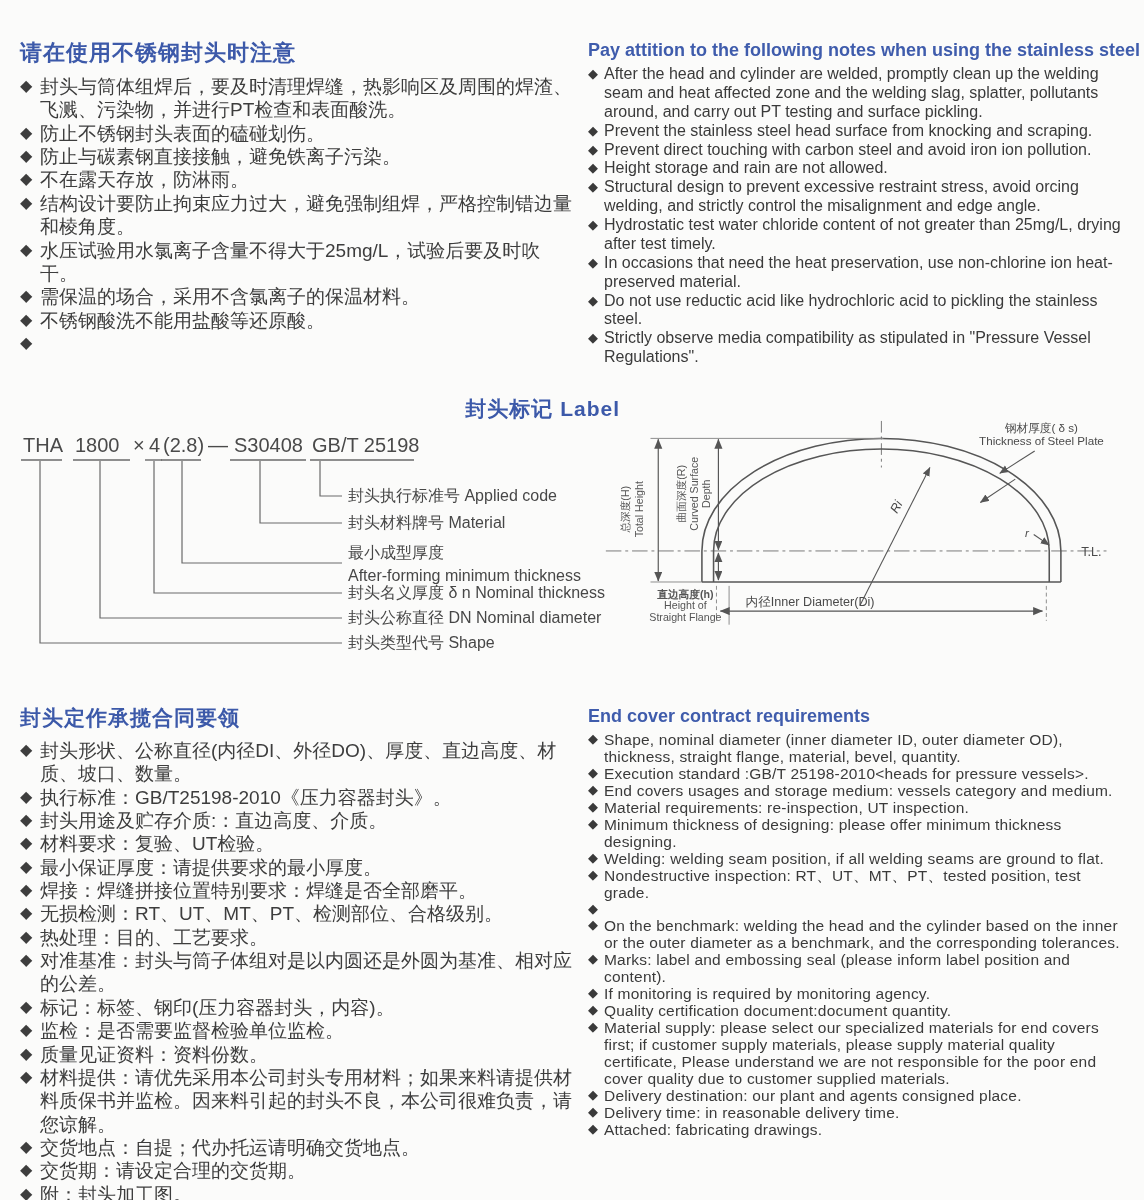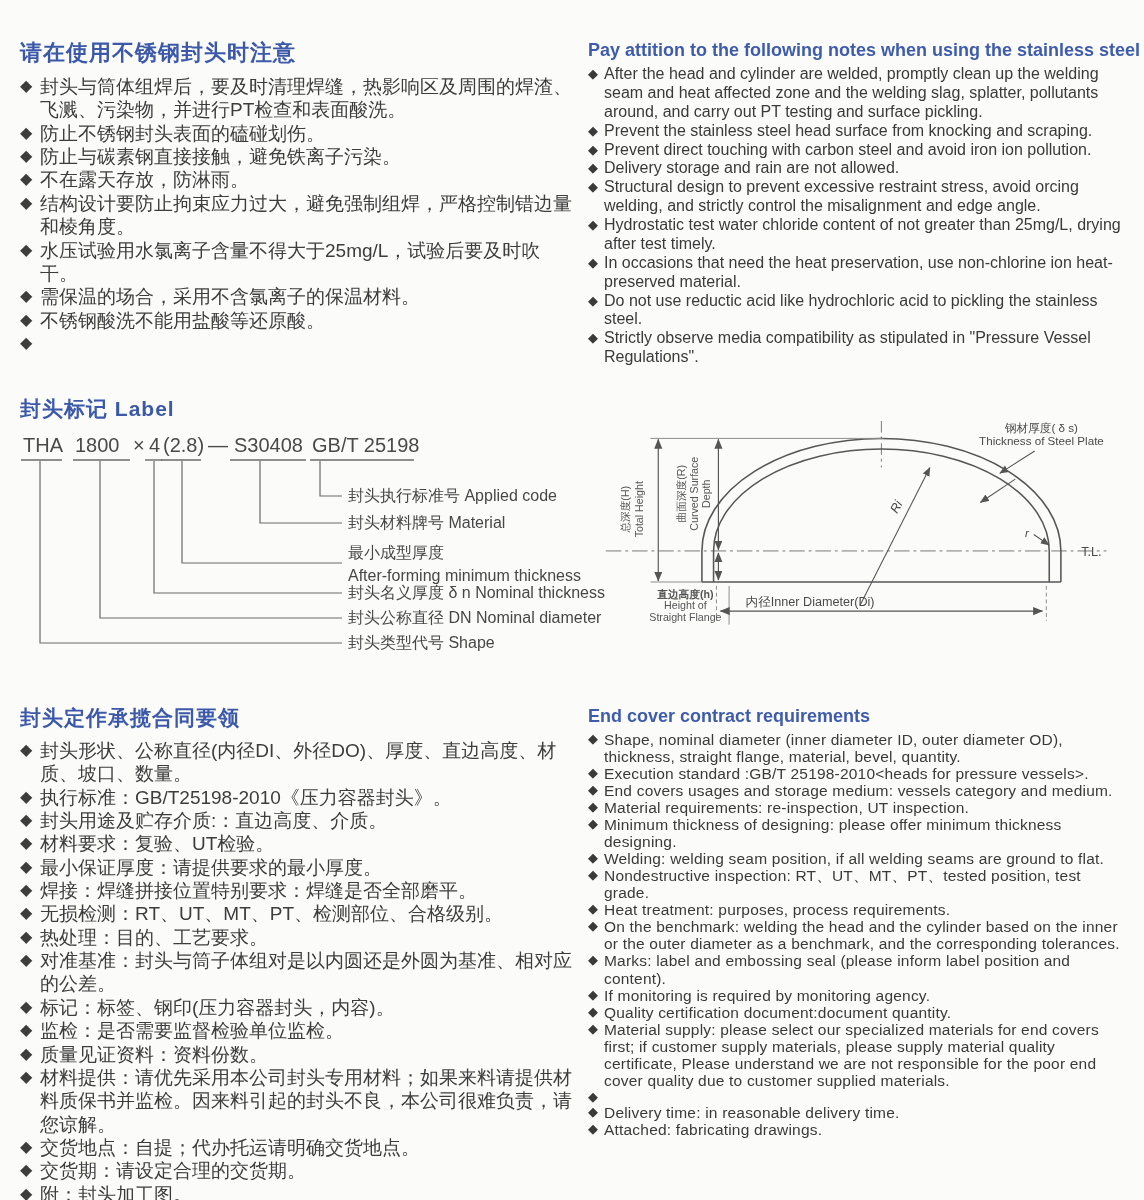--- a/index.html
+++ b/index.html
@@ -14,21 +14,21 @@
   .title-cn{color:#3c59a9;font-weight:bold;font-size:22px;margin:0 0 7px 0;letter-spacing:1px;}
   .title-cn.small{font-size:21px;}
   .title-en{color:#3f5cac;font-weight:bold;font-size:18px;margin:2px 0 4px 0;white-space:nowrap;}
   ul.notes{list-style:none;margin:0;padding:0;}
   ul.cn li{display:flex;font-size:19px;line-height:1.23;color:#3d3d3d;}
   ul.cn .dm{flex:0 0 20px;font-size:16px;padding-top:1px;}
   ul.en li{display:flex;font-size:16px;line-height:1.18;color:#3a3a3a;}
   ul.en .dm{flex:0 0 16px;font-size:13px;padding-top:1px;}
   ul.en2 li{font-size:15.5px;line-height:1.1;letter-spacing:.2px;}
   .band{grid-column:1 / -1;display:flex;align-items:flex-start;margin-top:16px;margin-bottom:2px;}
-  .label-left{flex:0 0 600px;}
+  .label-left{flex:0 0 600px;text-align:right;}
   .head-dia{margin-left:-20px;margin-top:24px;}
   svg text{fill:#4a4a4a;}
   .tok{font-size:20px;fill:#4a4a4a;}
   .callout{font-size:16px;fill:#474747;}
   .dlab{font-size:11px;fill:#555;}
   .contract{margin-top:14px;}
 </style>
 </head>
 <body>
 
@@ -85,21 +85,21 @@
         <li>
           <span class="dm">◆</span>
           <span class="it">Prevent the stainless steel head surface from knocking and scraping.</span>
         </li>
         <li>
           <span class="dm">◆</span>
           <span class="it">Prevent direct touching with carbon steel and avoid iron ion pollution.</span>
         </li>
         <li>
           <span class="dm">◆</span>
-          <span class="it">Delivery storage and rain are not allowed.</span>
+          <span class="it">Height storage and rain are not allowed.</span>
         </li>
         <li>
           <span class="dm">◆</span>
           <span class="it">Structural design to prevent excessive restraint stress, avoid orcing welding, and strictly control the misalignment and edge angle.</span>
         </li>
         <li>
           <span class="dm">◆</span>
           <span class="it">Hydrostatic test water chloride content of not greater than 25mg/L, drying after test timely.</span>
         </li>
         <li>
@@ -318,21 +318,20 @@
         <li>
           <span class="dm">◆</span>
           <span class="it">Welding: welding seam position, if all welding seams are ground to flat.</span>
         </li>
         <li>
           <span class="dm">◆</span>
           <span class="it">Nondestructive inspection: RT、UT、MT、PT、tested position, test grade.</span>
         </li>
         <li>
           <span class="dm">◆</span>
-          <span class="it">Heat treatment: purposes, process requirements.</span>
         </li>
         <li>
           <span class="dm">◆</span>
           <span class="it">On the benchmark: welding the head and the cylinder based on the inner or the outer diameter as a benchmark, and the corresponding tolerances.</span>
         </li>
         <li>
           <span class="dm">◆</span>
           <span class="it">Marks: label and embossing seal (please inform label position and content).</span>
         </li>
         <li>
@@ -342,20 +341,21 @@
         <li>
           <span class="dm">◆</span>
           <span class="it">Quality certification document:document quantity.</span>
         </li>
         <li>
           <span class="dm">◆</span>
           <span class="it">Material supply: please select our specialized materials for end covers first; if customer supply materials, please supply material quality certificate, Please understand we are not responsible for the poor end cover quality due to customer supplied materials.</span>
         </li>
         <li>
           <span class="dm">◆</span>
+          <span class="it">Delivery destination: our plant and agents consigned place.</span>
         </li>
         <li>
           <span class="dm">◆</span>
           <span class="it">Delivery time: in reasonable delivery time.</span>
         </li>
         <li>
           <span class="dm">◆</span>
           <span class="it">Attached: fabricating drawings.</span>
         </li>
       </ul>

